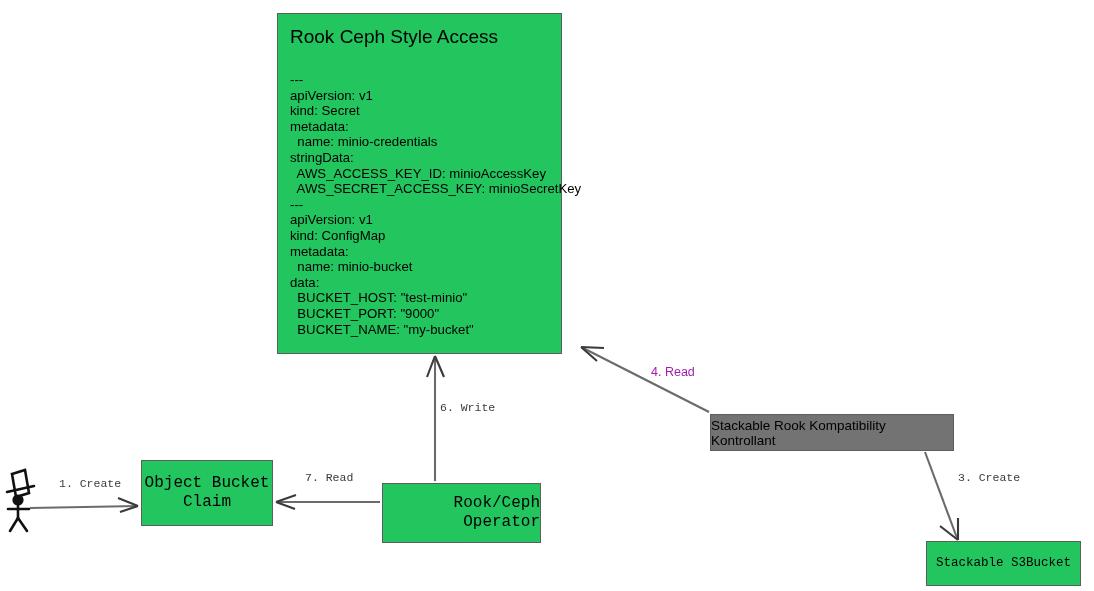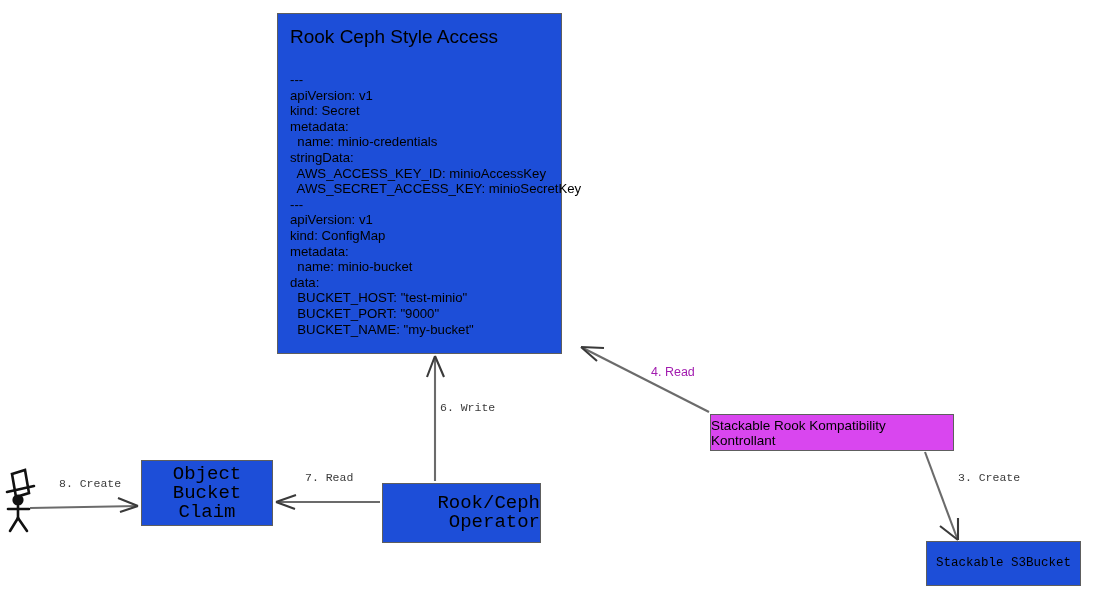--- a/index.html
+++ b/index.html
@@ -14,21 +14,21 @@
   #canvas {
     position: relative;
     width: 1094px;
     height: 591px;
     background: #ffffff;
     overflow: hidden;
   }
   .box {
     position: absolute;
     box-sizing: border-box;
-    background: #1d4ed8;
+    background: #22c55e;
     border: 1.4px solid #5e5e5e;
   }
 
   
   #yaml-box {
     left: 277px;
     top: 13px;
     width: 285px;
     height: 341px;
     padding: 12px 0 0 12px;
@@ -45,21 +45,21 @@
     font-family: "Liberation Sans", sans-serif;
     font-size: 13.2px;
     line-height: 15.6px;
     white-space: pre;
     color: #000;
   }
 
   
   .mono-box {
     font-family: "Liberation Mono", "DejaVu Sans Mono", monospace;
-    font-size: 19px;
+    font-size: 16px;
     line-height: 19px;
     display: flex;
     align-items: center;
     justify-content: center;
     text-align: center;
     white-space: pre-line;
   }
   #obc-box {
     left: 141px;
     top: 460px;
@@ -83,21 +83,21 @@
   #srkk-box {
     left: 710px;
     top: 414px;
     width: 244px;
     height: 37px;
     font-family: "Liberation Sans", sans-serif;
     font-size: 13.5px;
     display: flex;
     align-items: center;
     justify-content: center;
-    background: #d946ef;
+    background: #737373;
   }
 
   
   .edge-label {
     position: absolute;
     font-family: "Liberation Mono", "DejaVu Sans Mono", monospace;
     font-size: 11.5px;
     color: #3b3b3b;
     white-space: pre;
   }
@@ -175,21 +175,21 @@
   </div>
 
   <div class="box" id="srkk-box">
     <span>Stackable Rook Kompatibility Kontrollant</span>
   </div>
 
   <div class="box mono-box" id="s3bucket-box">
     <span>Stackable S3Bucket</span>
   </div>
 
-  <div class="edge-label" id="label-1">8. Create</div>
+  <div class="edge-label" id="label-1">1. Create</div>
   <div class="edge-label" id="label-2">7. Read</div>
   <div class="edge-label" id="label-3">6. Write</div>
   <div class="edge-label sans" id="label-4">4. Read</div>
   <div class="edge-label" id="label-5">3. Create</div>
 
   <svg id="overlay" viewBox="0 0 1094 591">
 
     <g>
 
       <path class="actor-stroke" d="M12 474 L25 470 L29 493 L16 497 Z"></path>

